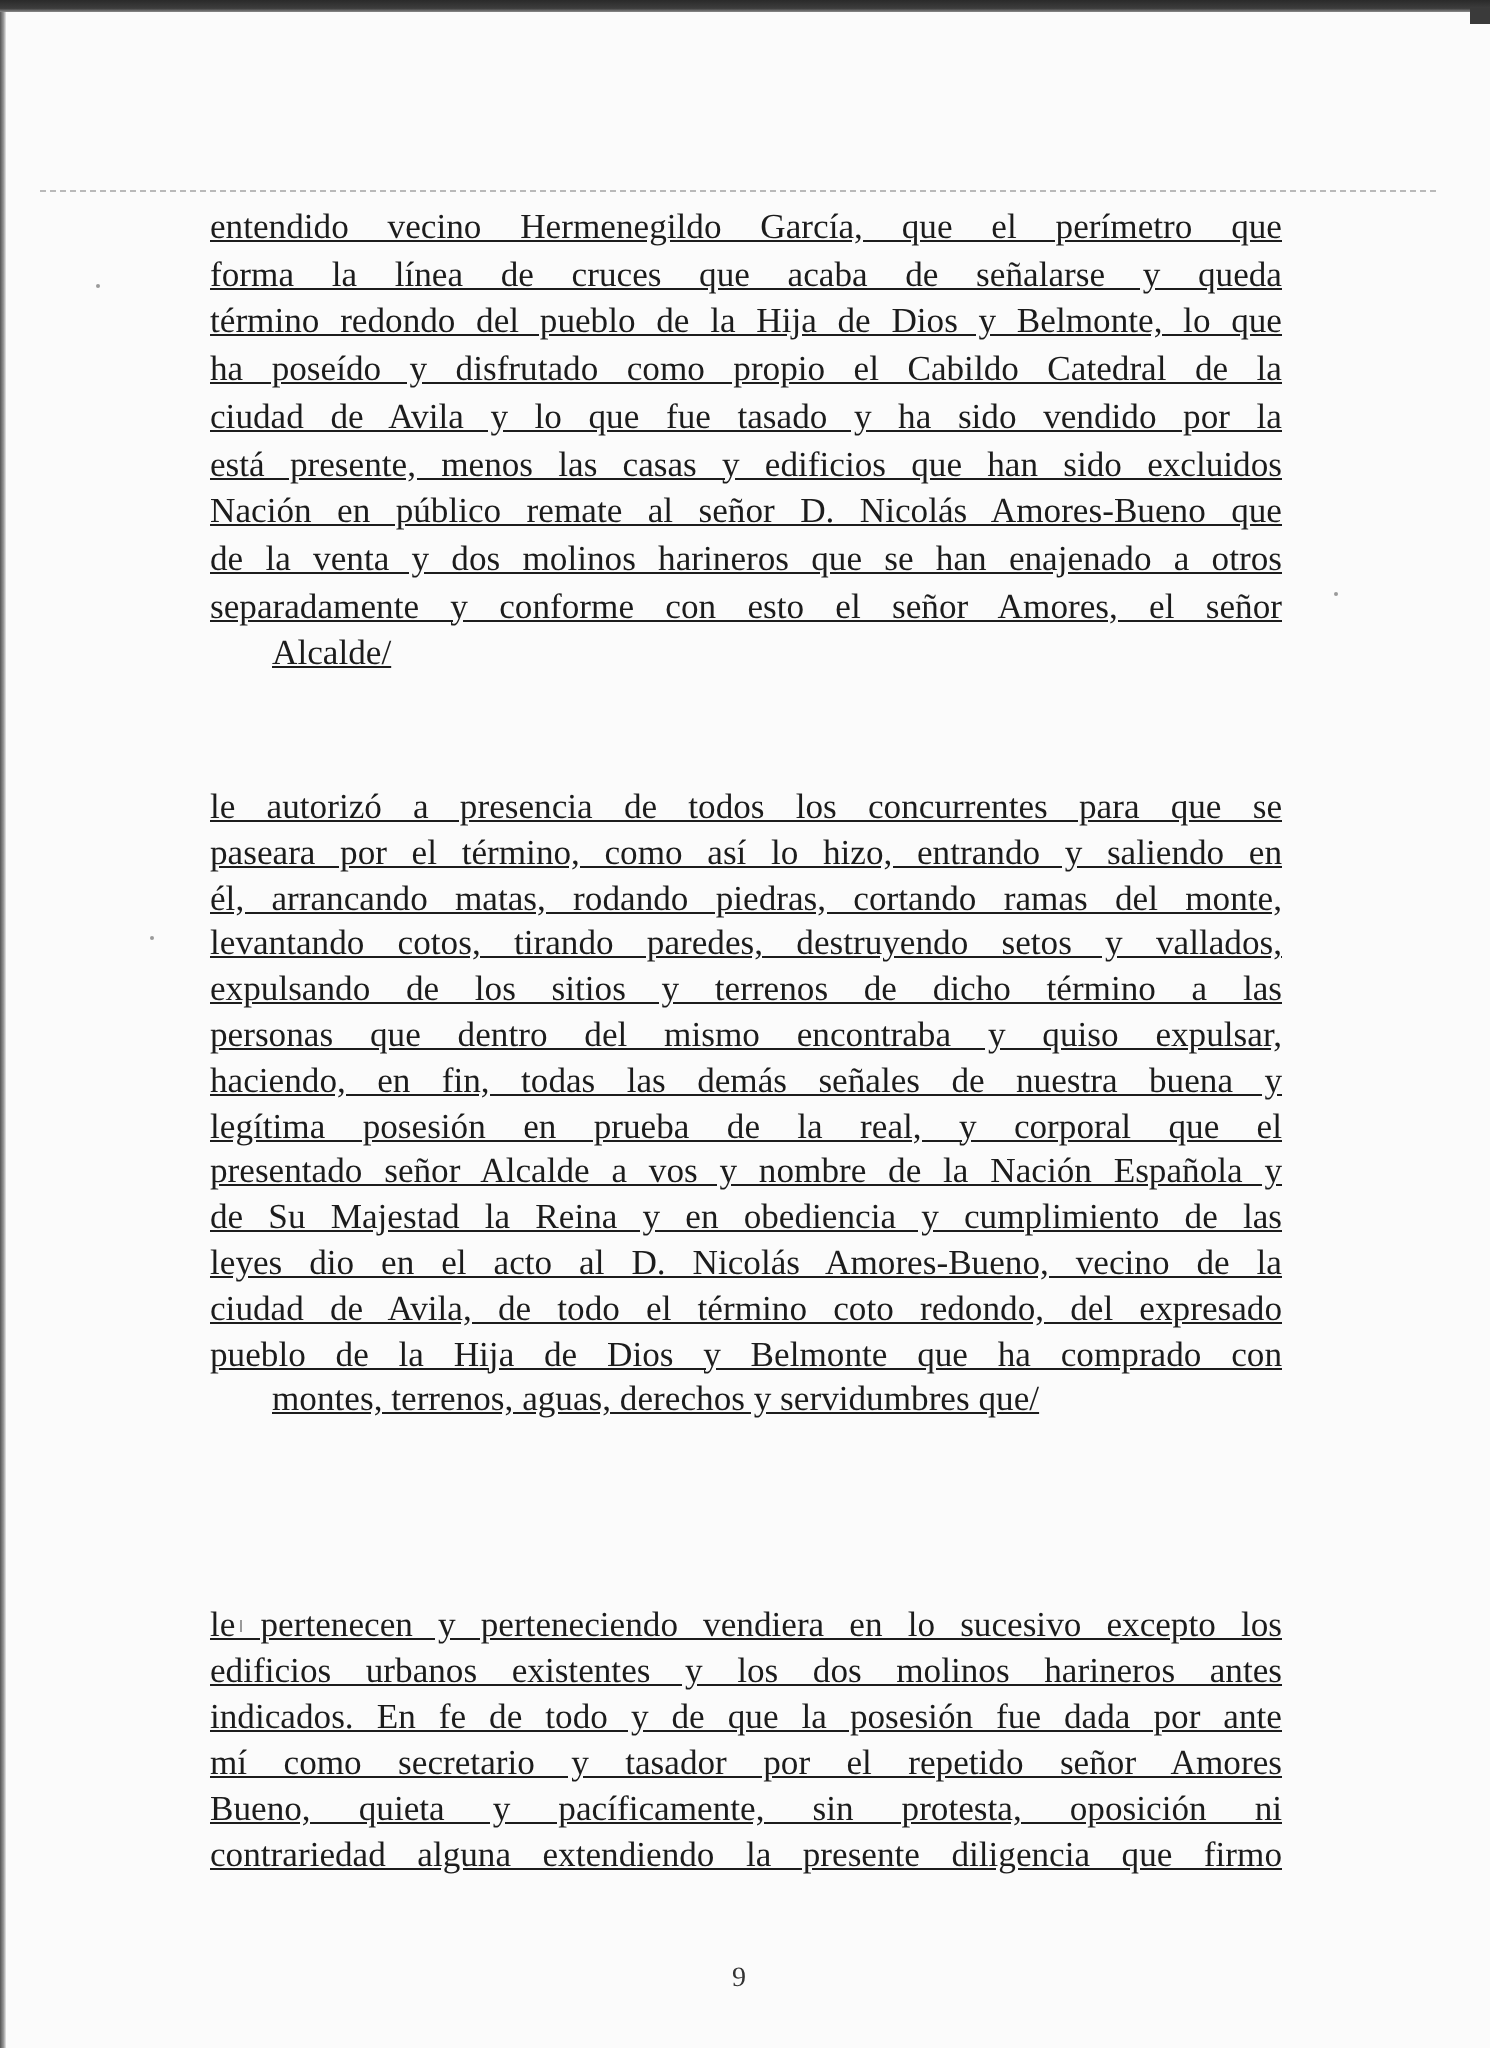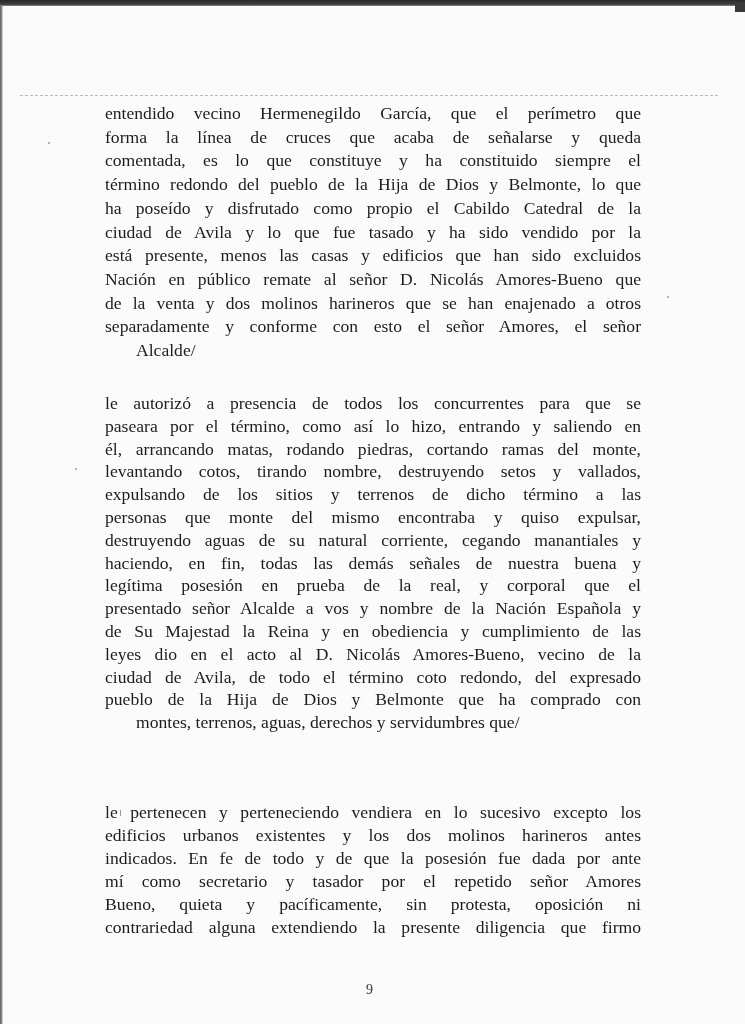--- a/index.html
+++ b/index.html
@@ -40,20 +40,21 @@
       border-top: 1px dashed #b9b9b9;
     }
     .paragraph {
       position: absolute;
       left: 105px;
       width: 536px;
       font-size: 17.6px;
       text-align: justify;
       text-align-last: left;
       margin: 0;
+      text-decoration: underline;
     }
     .paragraph .line {
       display: block;
       text-align: justify;
       text-align-last: justify;
       white-space: nowrap;
       overflow: visible;
     }
     .paragraph .line.last {
       text-align-last: left;
@@ -81,39 +82,37 @@
 
 <div class="scan-top-bar"></div>
 <div class="scan-top-right-tab"></div>
 <div class="scan-left-edge"></div>
 
 <div class="dashed-rule"></div>
 
 <div class="paragraph" id="para-1">
   <span class="line">entendido vecino Hermenegildo García, que  el perímetro que</span>
   <span class="line">forma la línea de cruces que acaba de señalarse y queda</span>
-  <span class="line">comentada, es lo que constituye y ha constituido siempre el</span>
   <span class="line">término redondo del pueblo de la Hija de Dios y Belmonte, lo que</span>
   <span class="line">ha poseído y disfrutado como propio el Cabildo Catedral de la</span>
   <span class="line">ciudad de Avila y lo que fue tasado y ha sido vendido por la</span>
   <span class="line">está presente,  menos las casas y edificios que han sido excluidos</span>
   <span class="line">Nación en público remate al señor D. Nicolás Amores-Bueno que</span>
   <span class="line">de la venta y dos molinos harineros que se han enajenado a otros</span>
   <span class="line">separadamente y conforme con esto el señor Amores, el señor</span>
   <span class="line last">Alcalde/</span>
 </div>
 
 <div class="paragraph" id="para-2">
   <span class="line">le autorizó a presencia de todos los concurrentes para que se</span>
   <span class="line">paseara por el término, como así lo hizo, entrando y saliendo en</span>
   <span class="line">él, arrancando matas, rodando piedras, cortando ramas del monte,</span>
-  <span class="line">levantando cotos, tirando nombre, destruyendo setos y vallados,</span>
+  <span class="line">levantando cotos, tirando paredes, destruyendo setos y vallados,</span>
   <span class="line">expulsando de los sitios y terrenos de dicho término a las</span>
-  <span class="line">personas que monte del mismo encontraba y quiso expulsar,</span>
-  <span class="line">destruyendo aguas de su natural corriente, cegando manantiales y</span>
+  <span class="line">personas que dentro del mismo encontraba y quiso expulsar,</span>
   <span class="line">haciendo, en fin, todas las demás señales de nuestra buena  y</span>
   <span class="line">legítima posesión en prueba de la real, y corporal que el</span>
   <span class="line">presentado señor Alcalde a vos y nombre de la Nación Española y</span>
   <span class="line">de Su Majestad la Reina y en obediencia y cumplimiento de las</span>
   <span class="line">leyes dio en el acto al D. Nicolás Amores-Bueno, vecino de la</span>
   <span class="line">ciudad de Avila, de todo el término coto redondo, del expresado</span>
   <span class="line">pueblo de la Hija de Dios y Belmonte que ha comprado con</span>
   <span class="line last">montes, terrenos, aguas, derechos  y servidumbres que/</span>
 </div>
 

